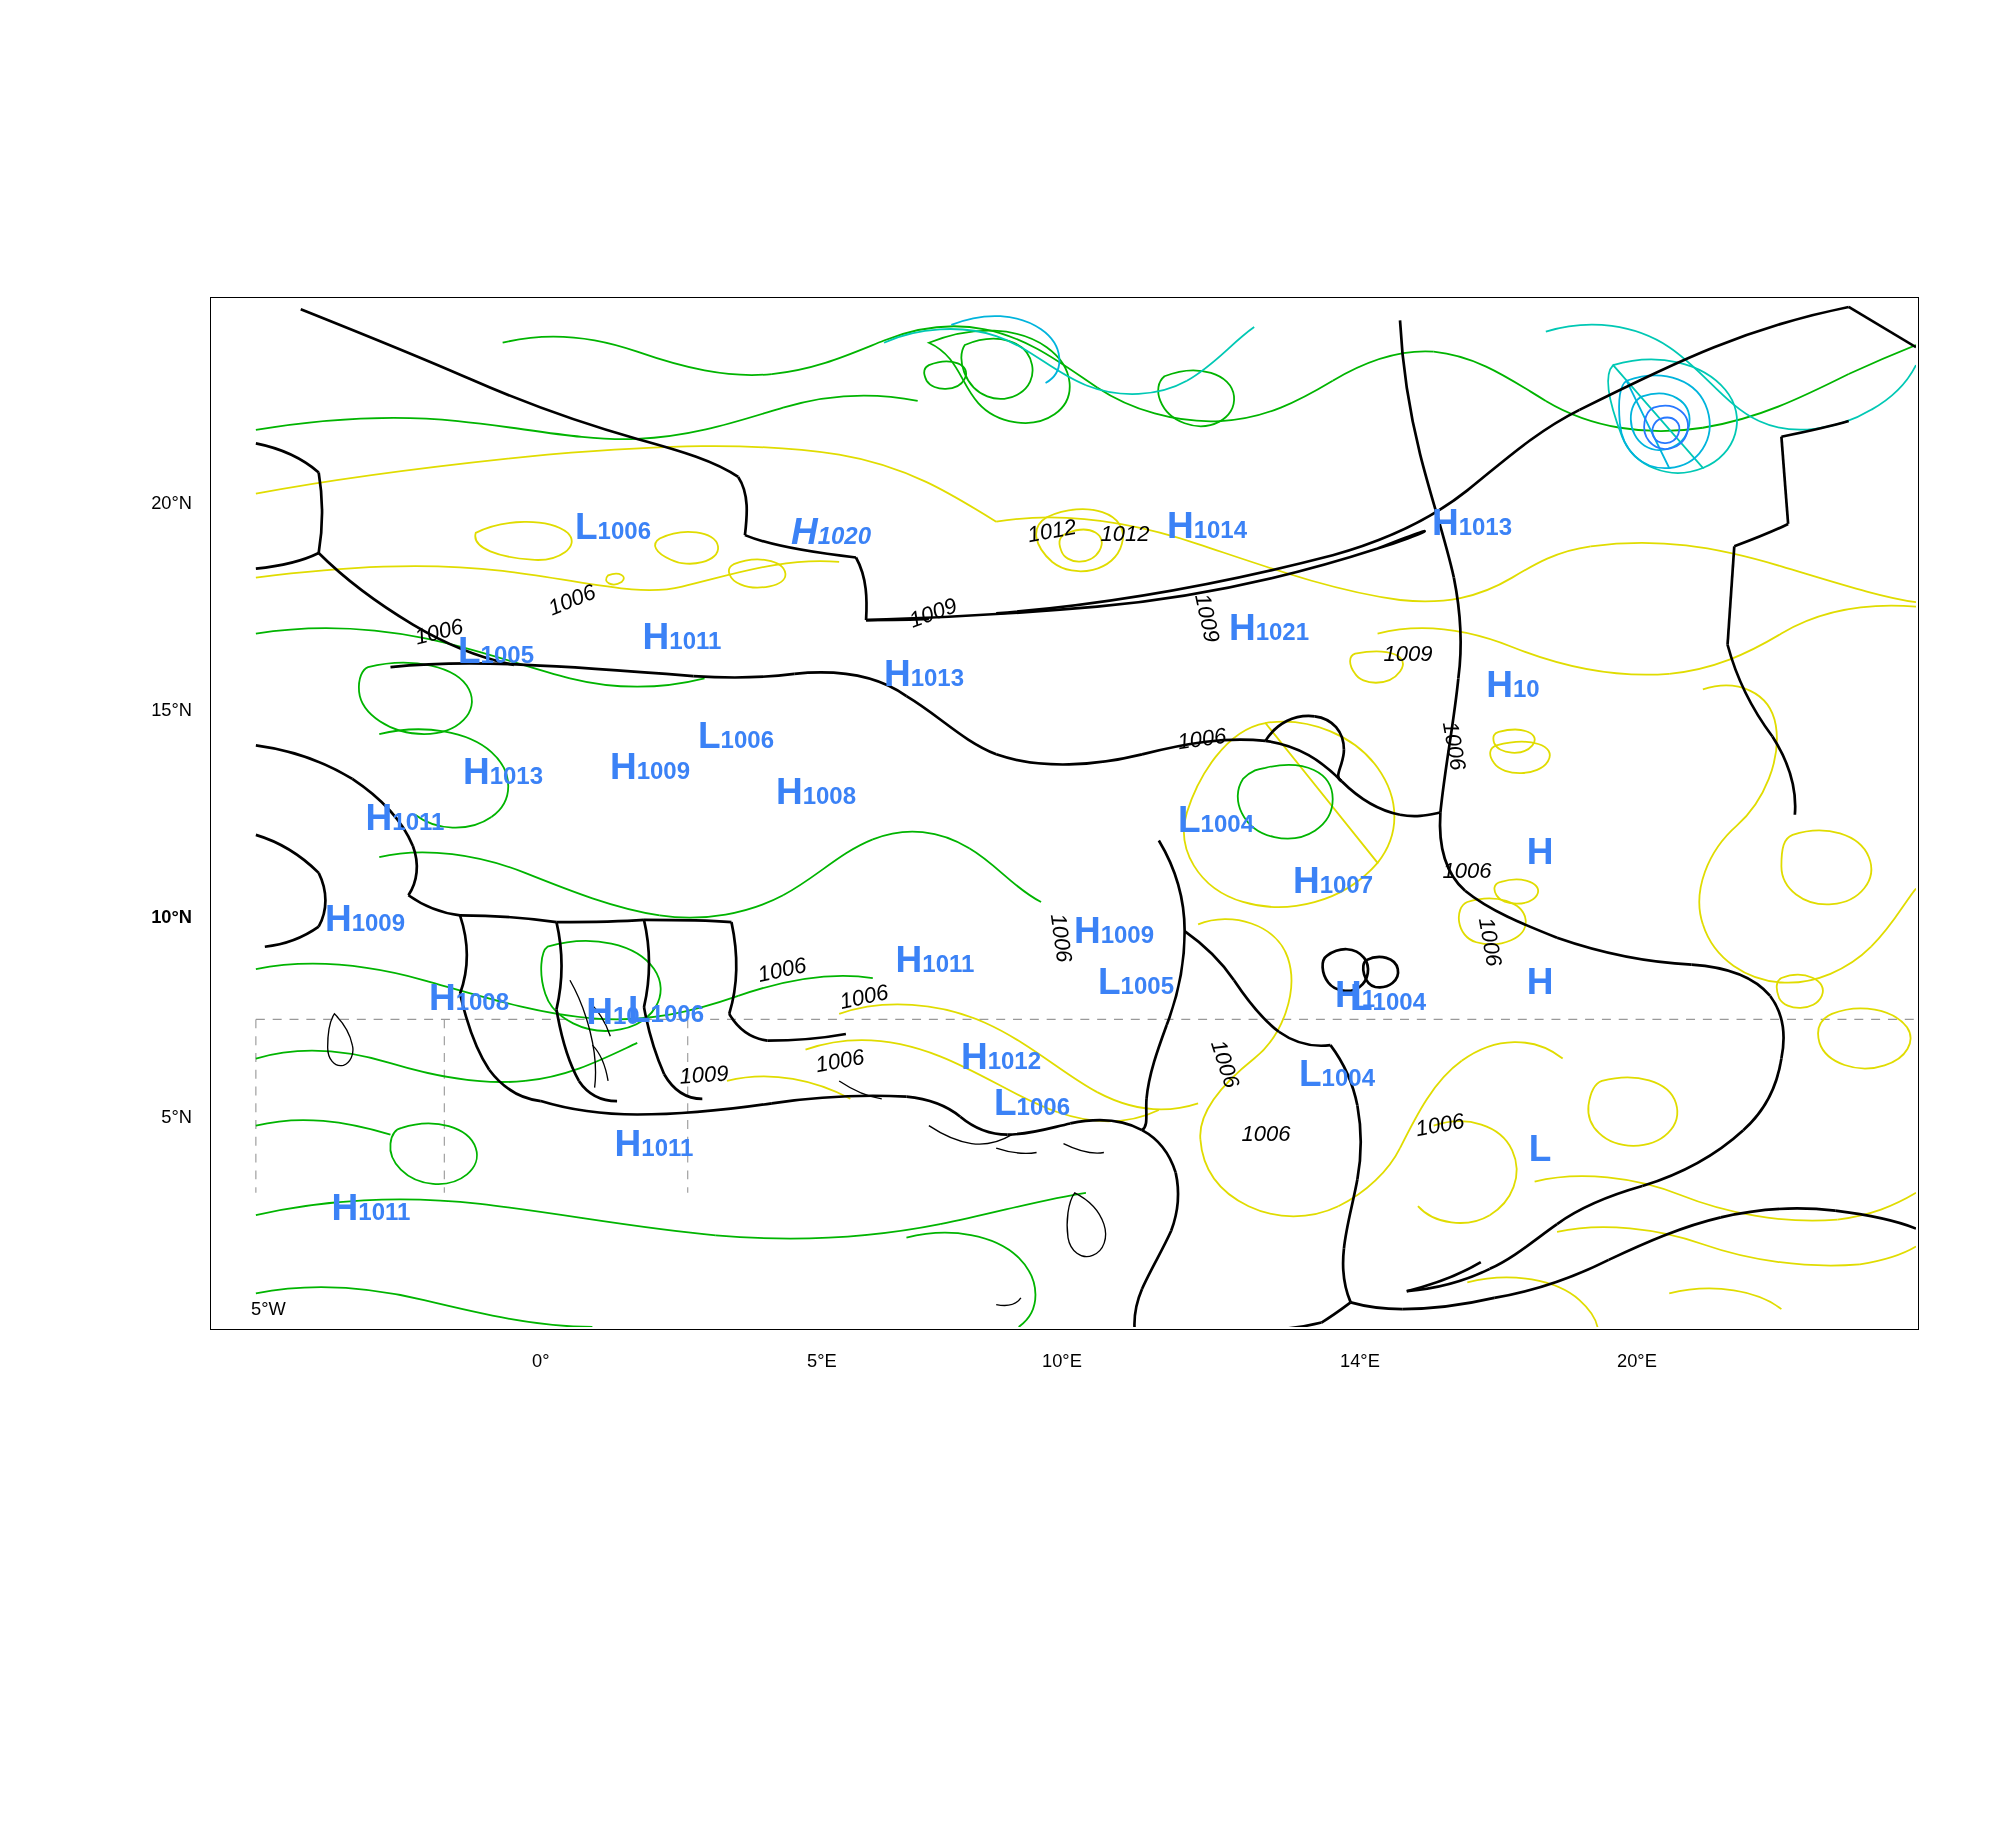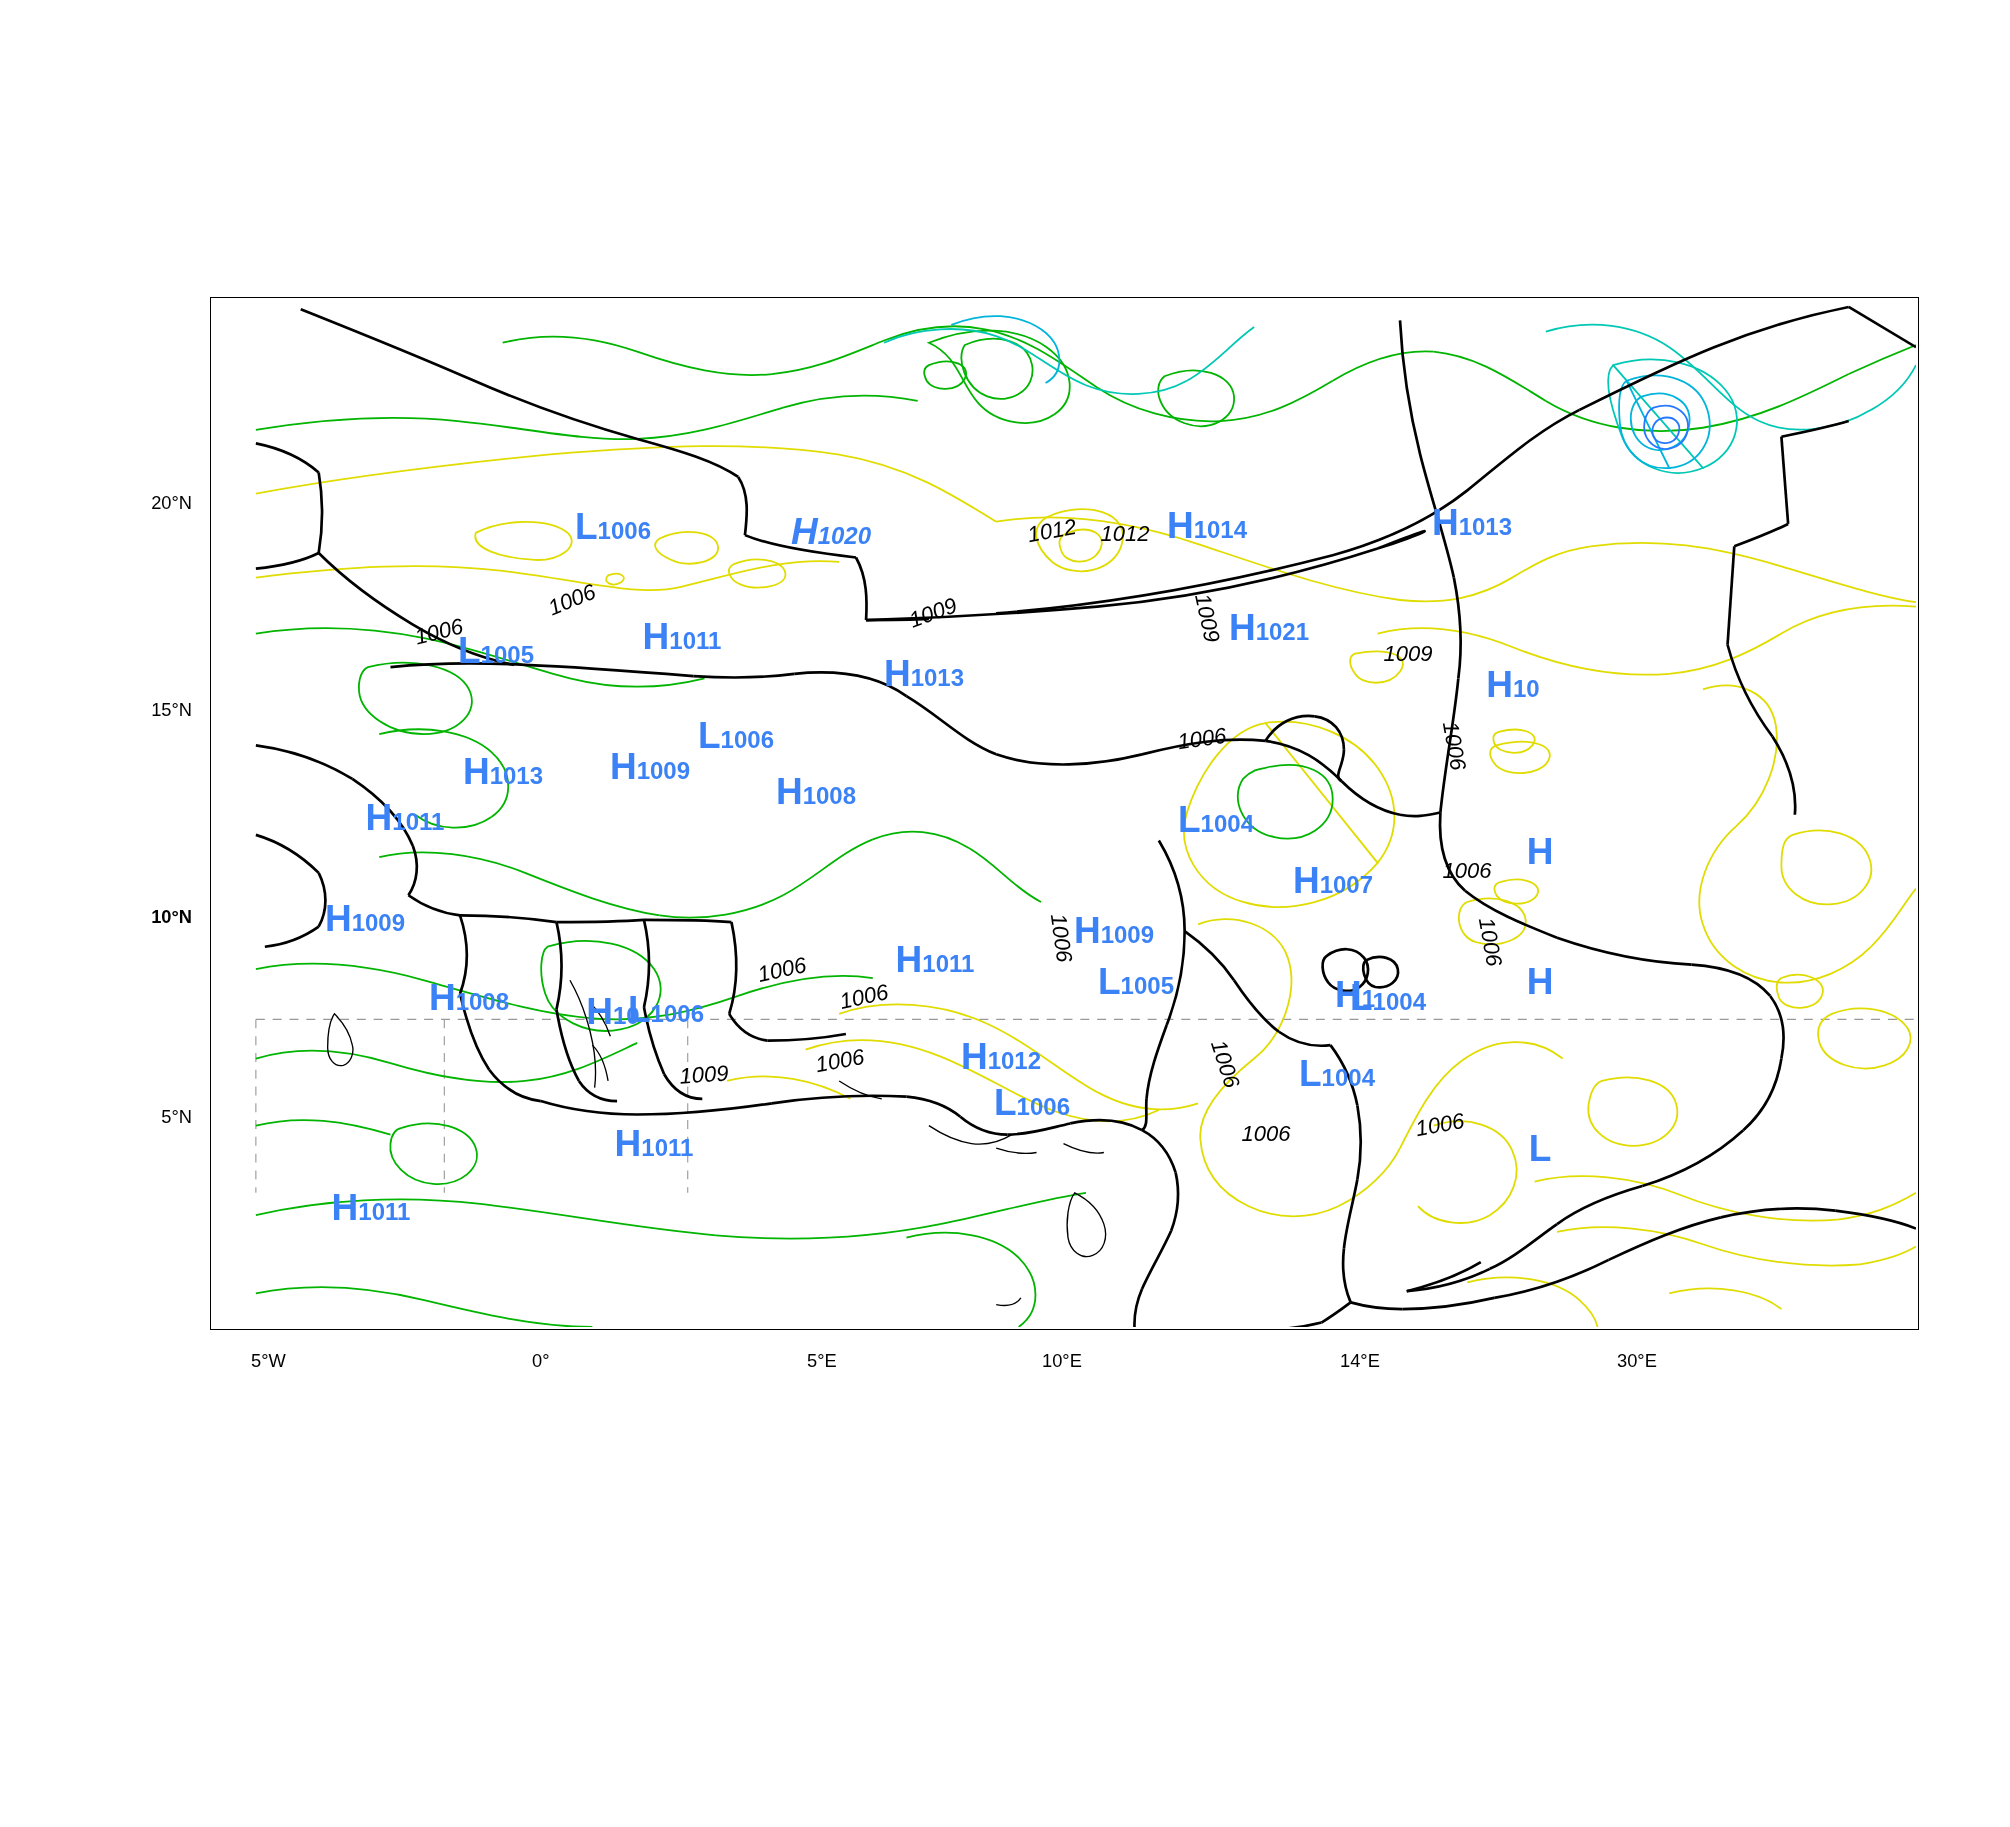--- a/index.html
+++ b/index.html
@@ -394,21 +394,21 @@
     <div class="hl" style="left:1329px; top:850px; transform:translate(-50%,-50%);"><span class="sym">L</span><span class="val"></span></div>
     <div class="hl" style="left:160px; top:909px; transform:translate(-50%,-50%);"><span class="sym">H</span><span class="val">1011</span></div>
 
   </div>
 
   <div class="axis-label ylab" style="left:119px; top:492px; width:73px;">20°N</div>
   <div class="axis-label ylab" style="left:119px; top:699px; width:73px;">15°N</div>
   <div class="axis-label ylab" style="left:119px; top:906px; width:73px;font-weight:bold;">10°N</div>
   <div class="axis-label ylab" style="left:119px; top:1106px; width:73px;">5°N</div>
 
-  <div class="axis-label" style="left:251px; top:1350px;">5°W</div>
+  <div class="axis-label" style="left:251px; top:1298px;">5°W</div>
   <div class="axis-label" style="left:532px; top:1350px;">0°</div>
   <div class="axis-label" style="left:795px; top:1350px;margin-left:12px;">5°E</div>
   <div class="axis-label" style="left:1002px; top:1350px;margin-left:40px;">10°E</div>
   <div class="axis-label" style="left:1340px; top:1350px;">14°E</div>
-  <div class="axis-label" style="left:1617px; top:1350px;">30°E</div>
+  <div class="axis-label" style="left:1617px; top:1350px;">20°E</div>
 
 </div>
 
 
 </body></html>

